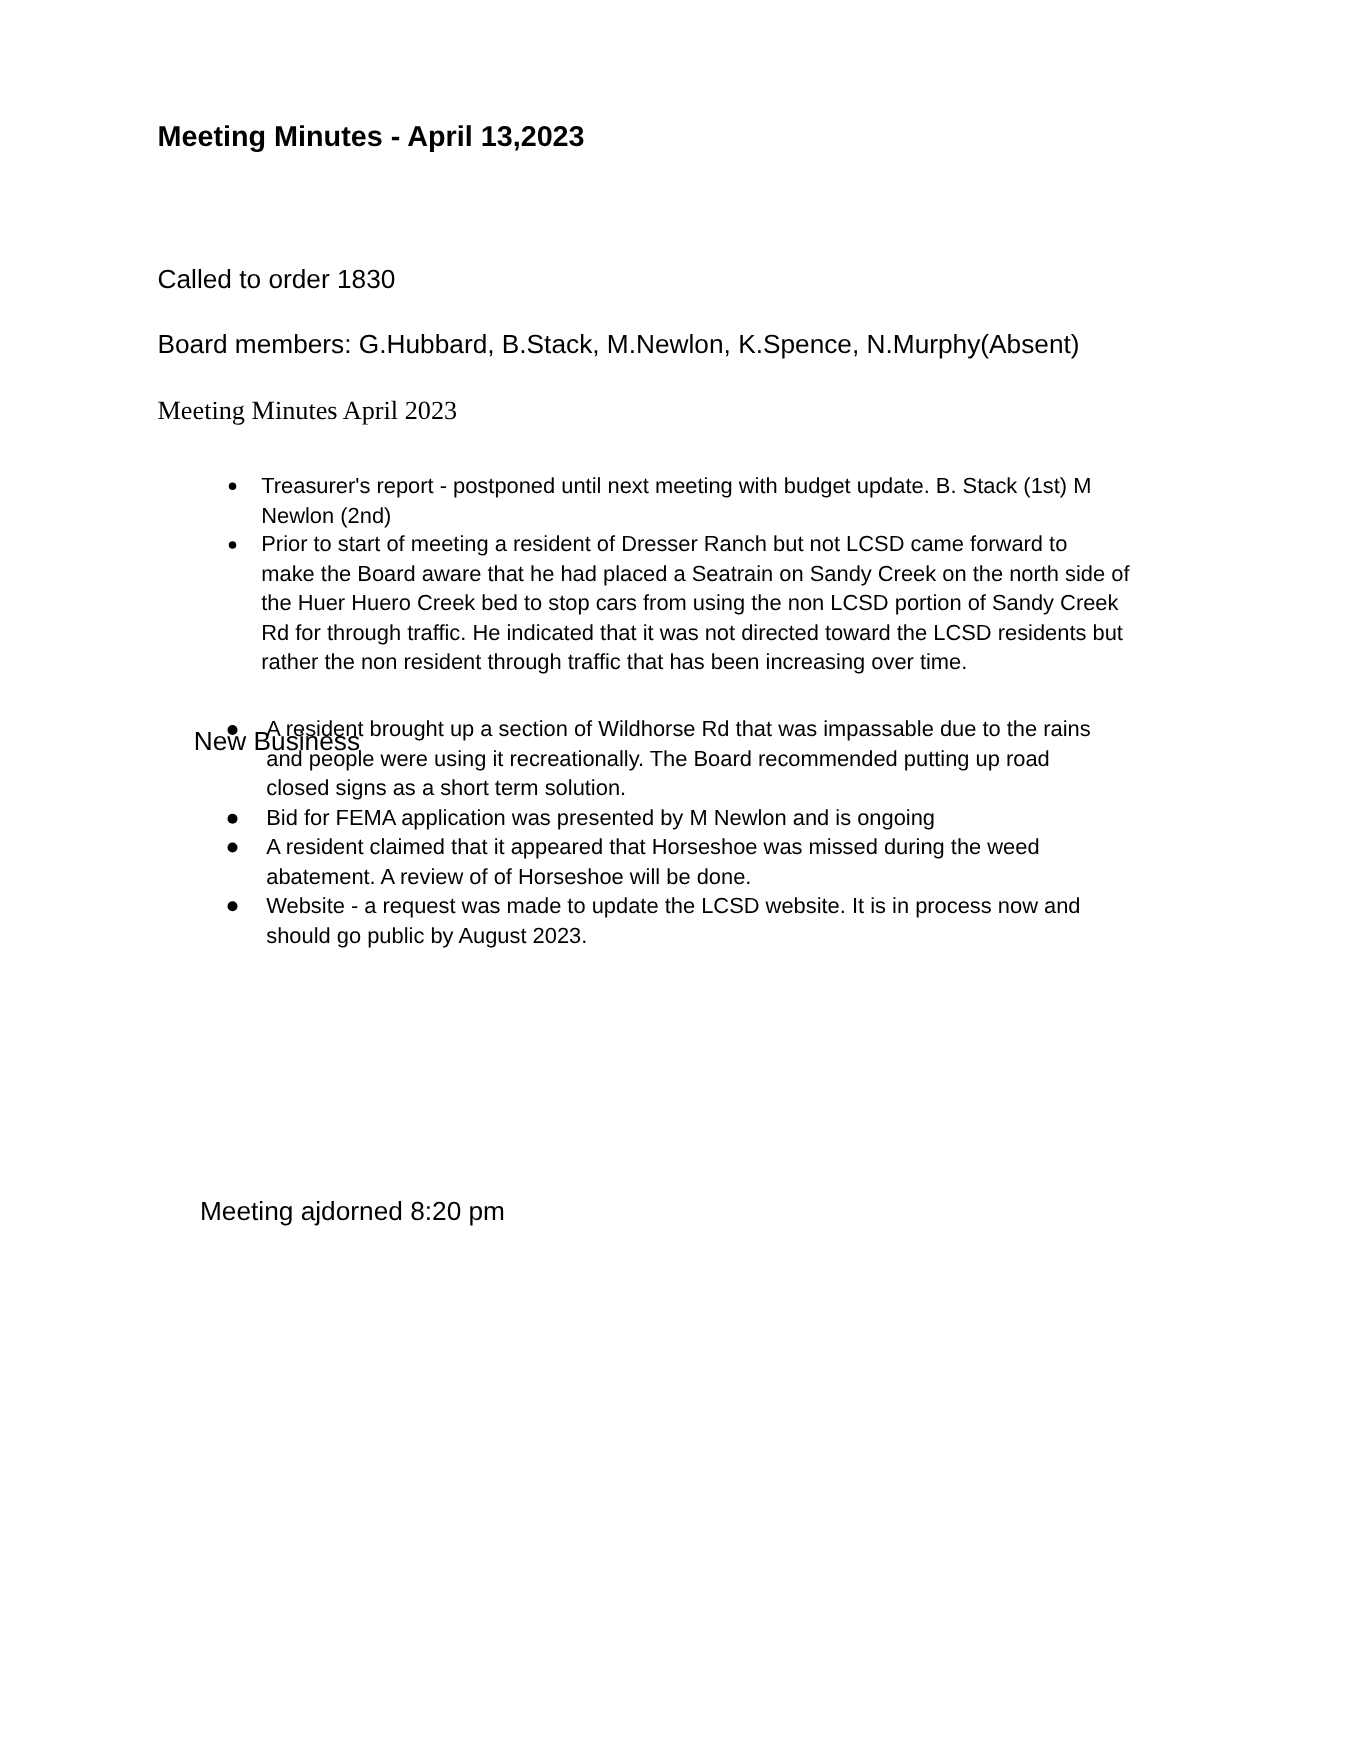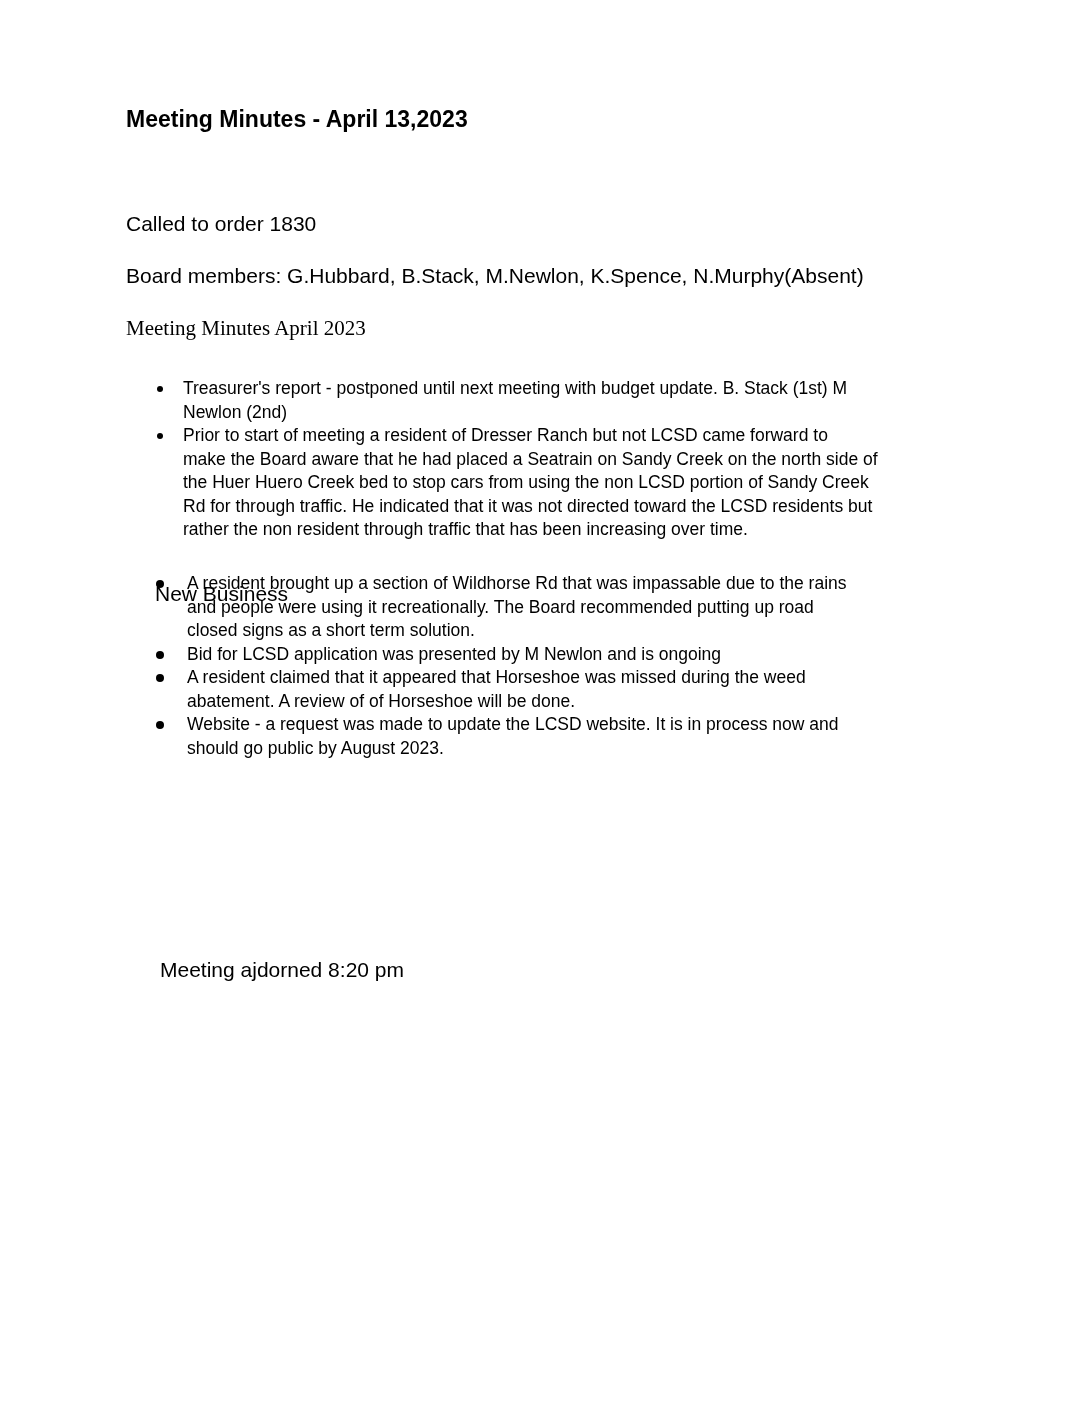--- a/index.html
+++ b/index.html
@@ -1,24 +1,24 @@
 <!DOCTYPE html>
 <html><head>
 <meta charset="utf-8">
 <style>
   html, body { margin: 0; padding: 0; background: #ffffff; }
   body { width: 1088px; height: 1408px; position: relative; overflow: hidden;
          font-family: "Liberation Sans", sans-serif; color: #000; }
   .page { position: absolute; left: 0; top: 0; width: 1088px; height: 1408px; background: #fff; }
   .abs { position: absolute; white-space: nowrap; }
-  .title { left: 126px; top: 96px; font-size: 23px; font-weight: bold; margin-top: 10px; }
+  .title { left: 126px; top: 96px; font-size: 23px; font-weight: bold; }
   .subtitle { left: 127px; top: 159px; font-size: 19px; font-weight: bold; }
   .para { font-size: 21px; }
   .list { position: absolute; margin: 0; padding: 0; list-style: none; font-size: 17.5px; line-height: 23.5px; }
-  .list li { position: relative; padding-left: 0; white-space: pre-line; }
+  .list li { position: relative; padding-left: 0; white-space: pre-line; margin-left: 26px; }
   .bullet1 { position: absolute; left: -26px; top: 9px; width: 6px; height: 6px; border-radius: 50%; background: #000; }
   .bullet2 { position: absolute; left: -31px; top: 8px; width: 8px; height: 8px; border-radius: 50%; background: #000; }
 </style>
 </head>
 <body>
 
 <div class="page">
   <div class="abs title">Meeting Minutes - April 13,2023</div>
   <div class="abs para" style="left:126px; top:212px;">Called to order 1830</div>
   <div class="abs para" style="left:126px; top:264px;">Board members: G.Hubbard, B.Stack, M.Newlon, K.Spence, N.Murphy(Absent)</div>
@@ -33,21 +33,21 @@
 Rd for through traffic.  He indicated that it was not directed toward the LCSD residents but
 rather the non resident through traffic that has been increasing over time.</span></li>
   </ul>
 
   <div class="abs para" style="left:155px; top:562px;margin-top:20px;">New Business</div>
 
   <ul class="list" style="left:187px; top:572px;">
     <li><span class="bullet2"></span><span>A resident brought up a section of Wildhorse Rd that was impassable due to the rains
 and people were using it recreationally.  The Board recommended putting up road
 closed signs as a short term solution.</span></li>
-    <li><span class="bullet2"></span><span>Bid for LCSD application was presented by M Newlon and is ongoing</span></li>
+    <li><span class="bullet2"></span><span>Bid for FEMA application was presented by M Newlon and is ongoing</span></li>
     <li><span class="bullet2"></span><span>A resident claimed that it appeared that Horseshoe was missed during the weed
 abatement.   A review of of Horseshoe will be done.</span></li>
     <li><span class="bullet2"></span><span>Website - a request was made to update the LCSD website.  It is in process now and
 should go public by August 2023.</span></li>
   </ul>
 
   <div class="abs para" style="left:160px; top:958px;">Meeting ajdorned 8:20 pm</div>
 </div>
 
 </body></html>

